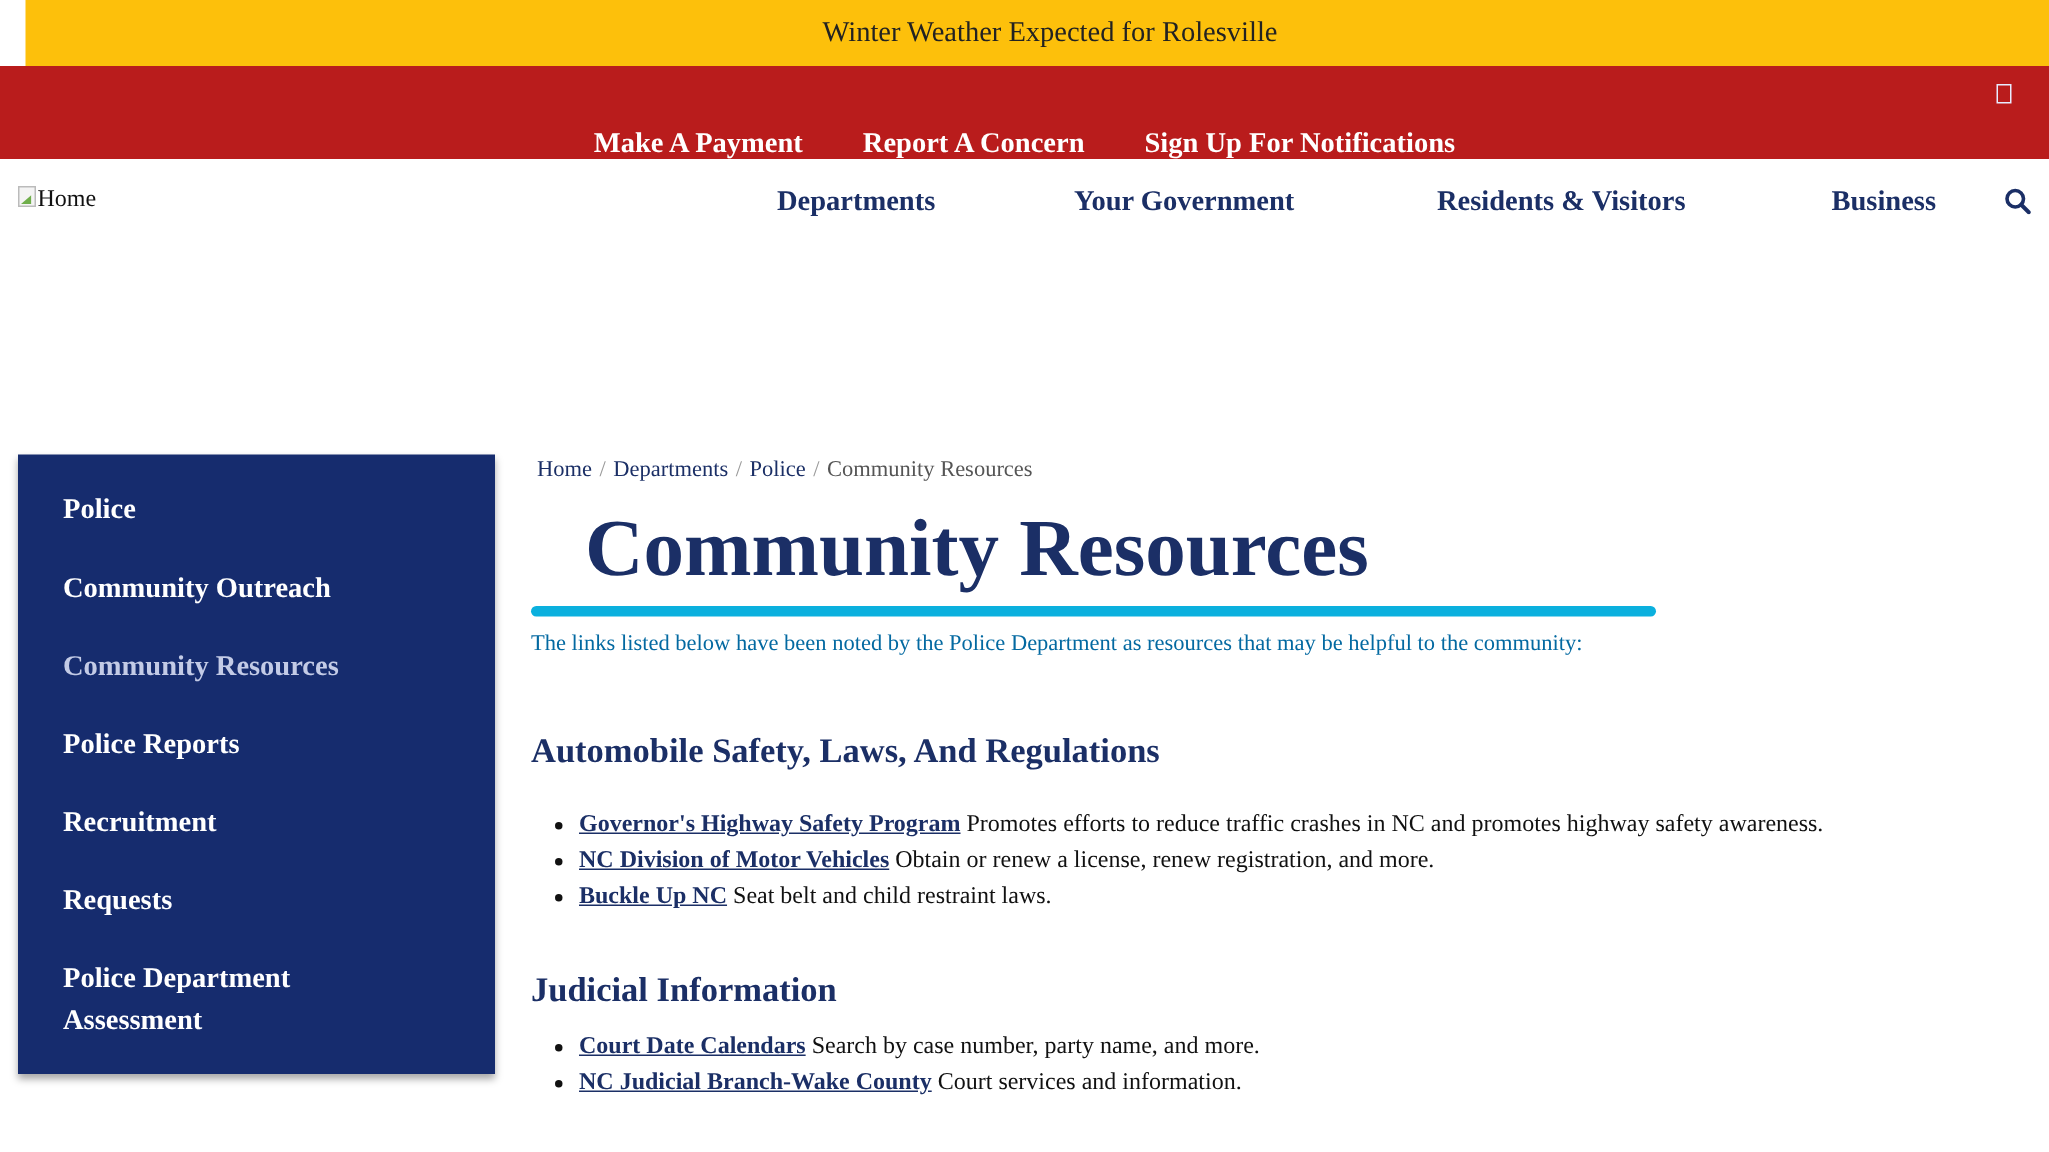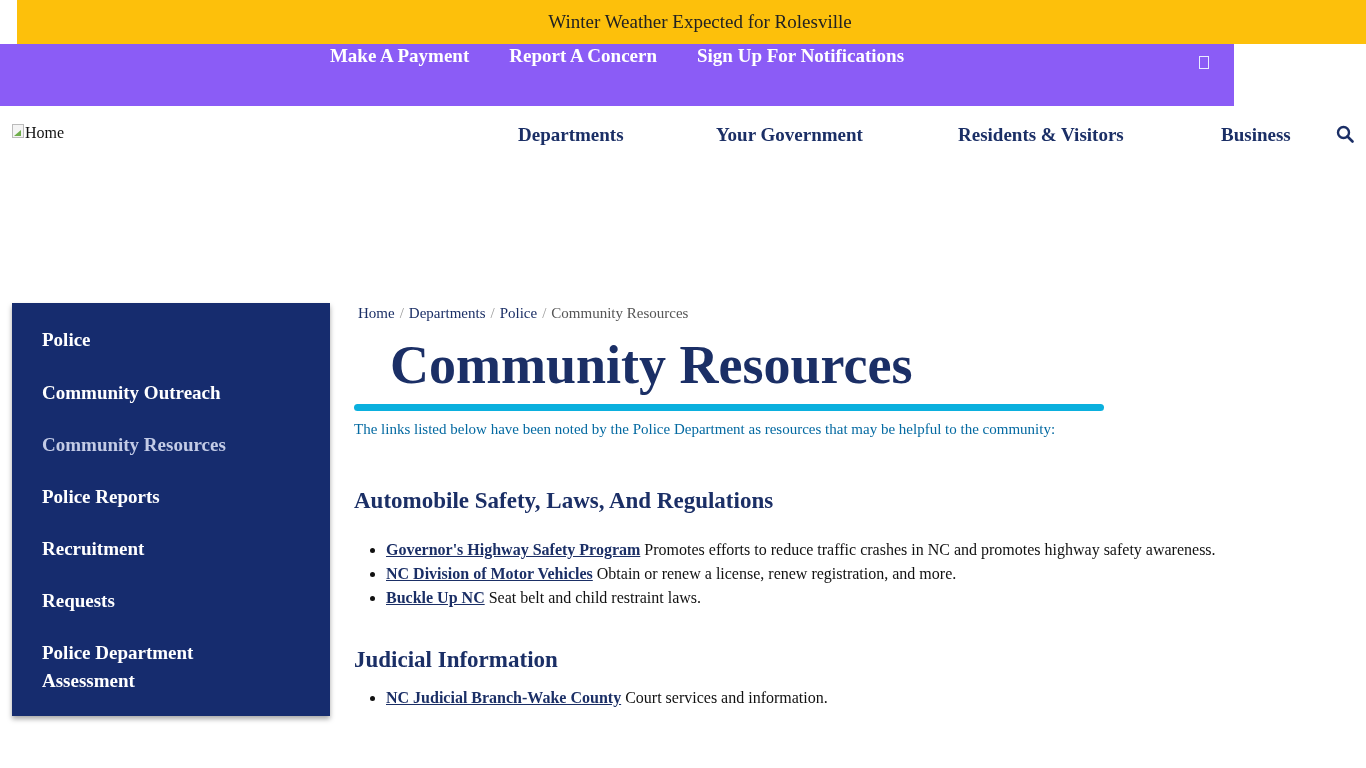--- a/index.html
+++ b/index.html
@@ -6,22 +6,22 @@
     html, body { width: 1366px; height: 768px; overflow: hidden; background: #ffffff; }
     body { font-family: "Liberation Serif", "DejaVu Serif", serif; color: #111; position: relative; }
 
     .alert-bar {
       position: absolute; left: 0; top: 0; width: 1366px; height: 44px;
       background: #fdc00b; display: flex; align-items: center; justify-content: center; margin-left: 17px;
     }
     .alert-bar span { font-size: 19px; color: #222; }
 
     .utility-bar {
-      position: absolute; left: 0; top: 44px; width: 1234px; height: 62px;
-      background: #8b5cf6; display: flex; align-items: flex-start; justify-content: center;
+      position: absolute; left: 0; top: 44px; width: 1366px; height: 62px;
+      background: #b91c1c; display: flex; align-items: flex-end; justify-content: center;
     }
     .utility-bar a {
       color: #ffffff; font-weight: bold; font-size: 19px; text-decoration: none;
       margin: 0 20px; position: relative; top: 1px;
     }
     .utility-icon {
       position: absolute; right: 25px; top: 12px; width: 10px; height: 13px;
       border: 1px solid #e8ecff;
     }
 
@@ -147,15 +147,18 @@
     <a href="#">NC Division of Motor Vehicles</a><span> Obtain or renew a license, renew registration, and more.</span>
   </li>
   <li>
     <a href="#">Buckle Up NC</a><span> Seat belt and child restraint laws.</span>
   </li>
 </ul>
 
 <h2 class="section-heading" style="top:647px;">Judicial Information</h2>
 <ul class="resource-list" style="top:686px;">
   <li>
+    <a href="#">Court Date Calendars</a><span> Search by case number, party name, and more.</span>
+  </li>
+  <li>
     <a href="#">NC Judicial Branch-Wake County</a><span> Court services and information.</span>
   </li>
 </ul>
 
 </body></html>

